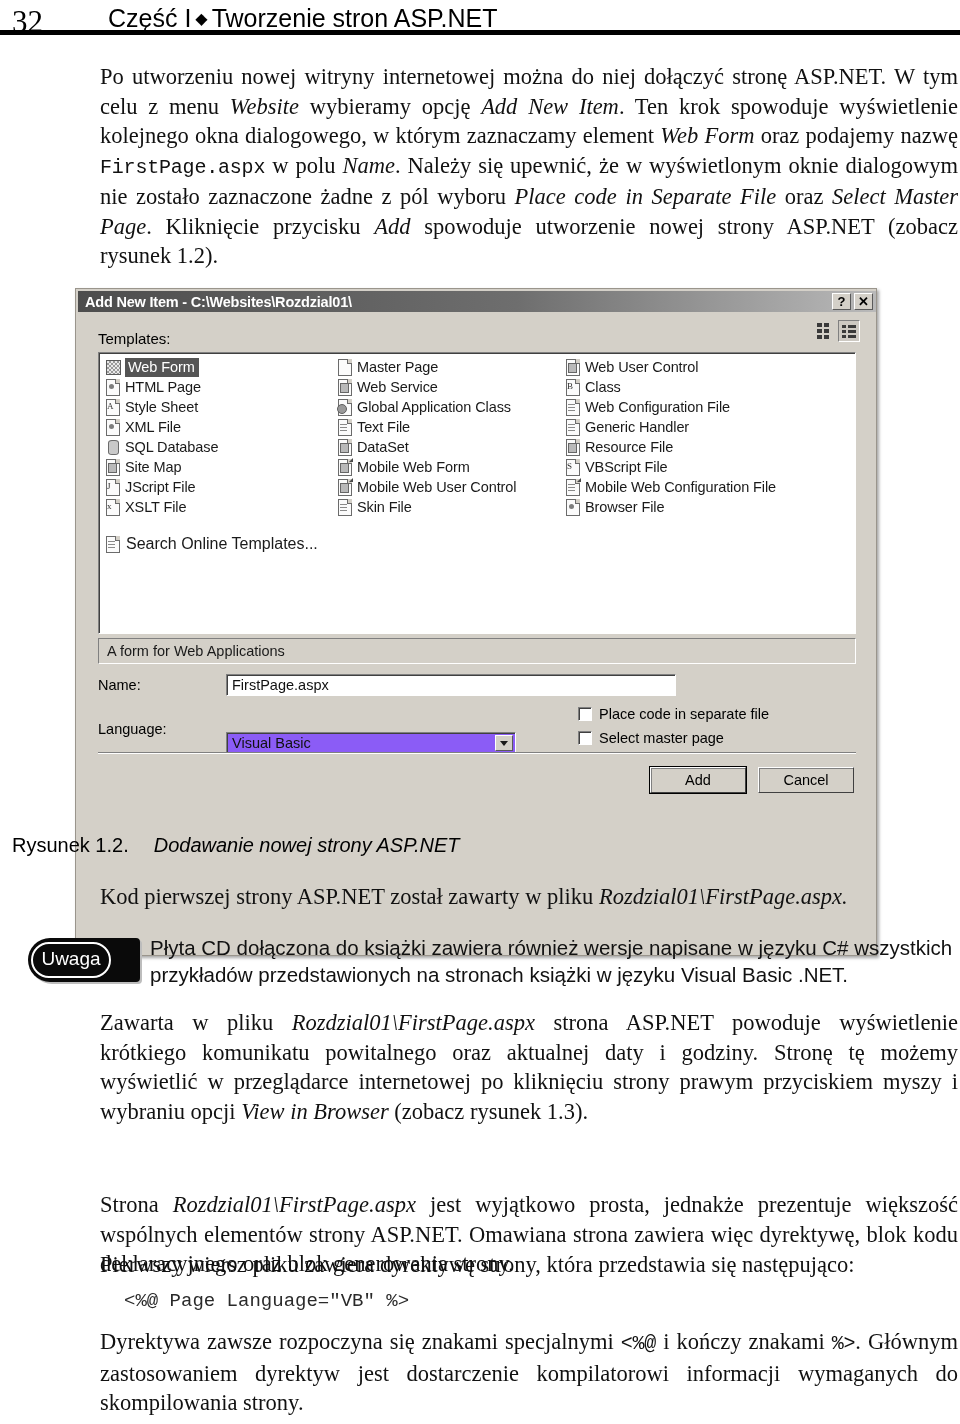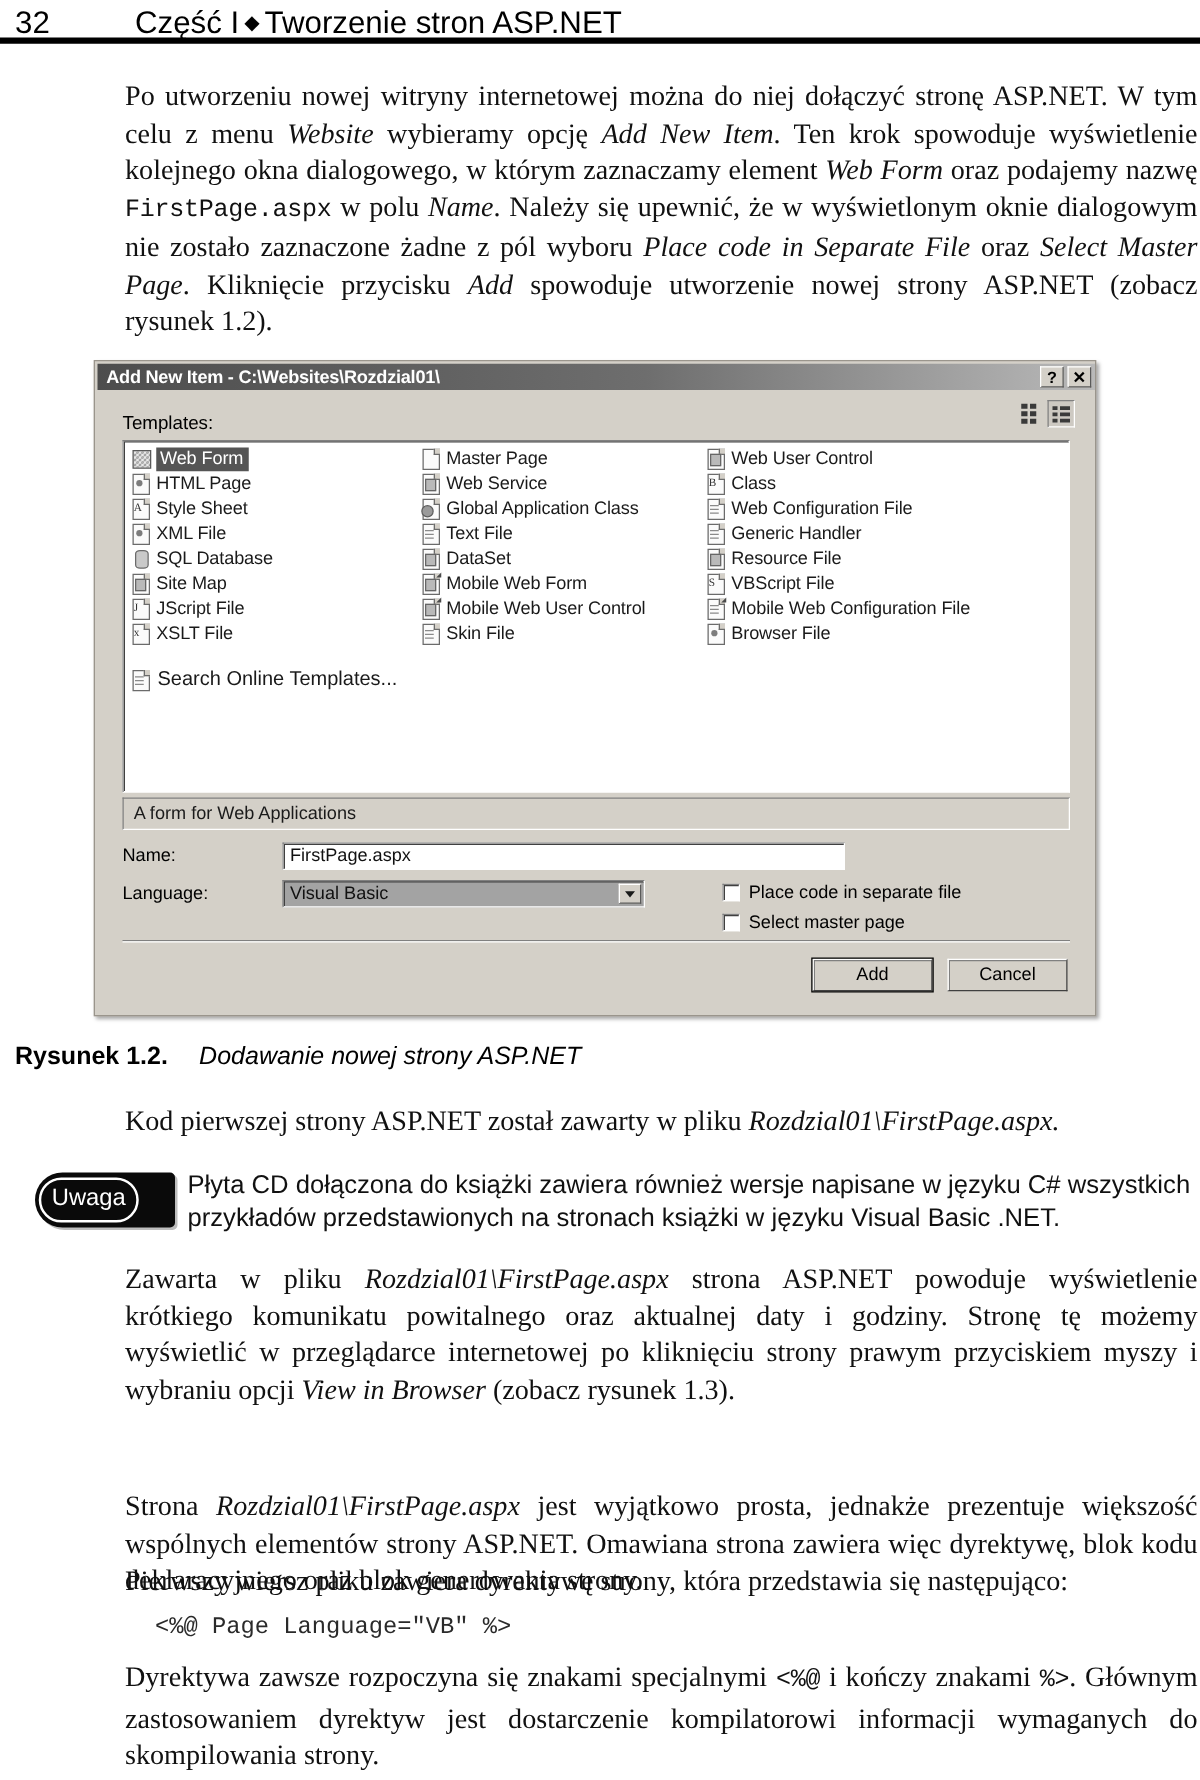--- a/index.html
+++ b/index.html
@@ -19,22 +19,22 @@
   
   .runhead {
     position: absolute;
     left: 0; top: 0;
     width: 960px;
     height: 52px;
   }
   .runhead-folio {
     position: absolute;
     left: 12px; top: 4px;
-    font-family: Liberation Sans, sans-serif;
-    font-size: 25px;
+    font-family: Liberation Serif, serif;
+    font-size: 31px;
     letter-spacing: 0px;
   }
   .runhead-title {
     position: absolute;
     left: 108px; top: 4px;
     font-family: "Liberation Sans", sans-serif;
     font-size: 25px;
     white-space: nowrap;
   }
   .runhead-diamond {
@@ -78,21 +78,21 @@
   #para-dyrektywa{left:100px; top: 1327px;width: 858px; }
 
   
   .fig-caption {
     position: absolute;
     left: 12px; top: 834px;
     font-family: "Liberation Sans", sans-serif;
     font-size: 20px;
     white-space: nowrap;
   }
-  .fig-caption .lbl { font-weight: bold; }
+  .fig-caption .lbl { font-weight: normal; }
   .fig-caption .txt { font-style: italic; padding-left: 5px; margin-left: 20px; }
 
   
   .note-badge {
     position: absolute;
     left: 28px; top: 938px;
     width: 112px; height: 44px;
     background: #0a0a0a;
     border-radius: 22px 4px 4px 22px;
     box-shadow: 2px 2px 0 #bdbdbd;
@@ -123,21 +123,21 @@
     font-family: "Liberation Sans", sans-serif;
     font-size: 20.5px;
     line-height: 27px;
     color: #111;
   }
 
   
   .dlg {
     position: absolute;
     left: 75px; top: 288px;
-    width: 802px; height: 525px;
+    width: 802px; height: 668px;
     background: #d4d0c8;
     border: 1px solid #9a958c;
     box-shadow: 2px 2px 3px rgba(0,0,0,.35);
     font-family: "Liberation Sans", sans-serif;
     box-sizing: border-box;
   }
   .dlg-titlebar {
     position: absolute;
     left: 2px; top: 2px;
     width: 798px; height: 21px;
@@ -340,27 +340,27 @@
     border-right-color:#fff; border-bottom-color:#fff;
     box-shadow: inset 1px 1px 0 #404040;
     box-sizing: border-box;
     font-size: 14.5px;
     padding: 2px 0 0 5px;
     color:#111;
     font-family: "Liberation Sans", sans-serif;
   }
   .combo {
     width: 290px; height: 22px;
-    background: #a3a3a3;
+    background: #8b5cf6;
     border: 1px solid #808080;
     border-right-color:#fff; border-bottom-color:#fff;
     box-shadow: inset 1px 1px 0 #404040;
     box-sizing: border-box;
     position: relative;
-    display:flex; align-items:center;
+    display:flex; align-items:center;margin-top:28px;
   }
   .combo .val { font-size:14.5px; padding-left:5px; color:#111; }
   .combo-arrow {
     position:absolute; right:2px; top:2px;
     width:18px; height:16px;
     background:#d4d0c8;
     border:1px solid #ffffff;
     border-right-color:#5a5a5a; border-bottom-color:#5a5a5a;
     display:flex; align-items:center; justify-content:center;
     box-sizing:border-box;

